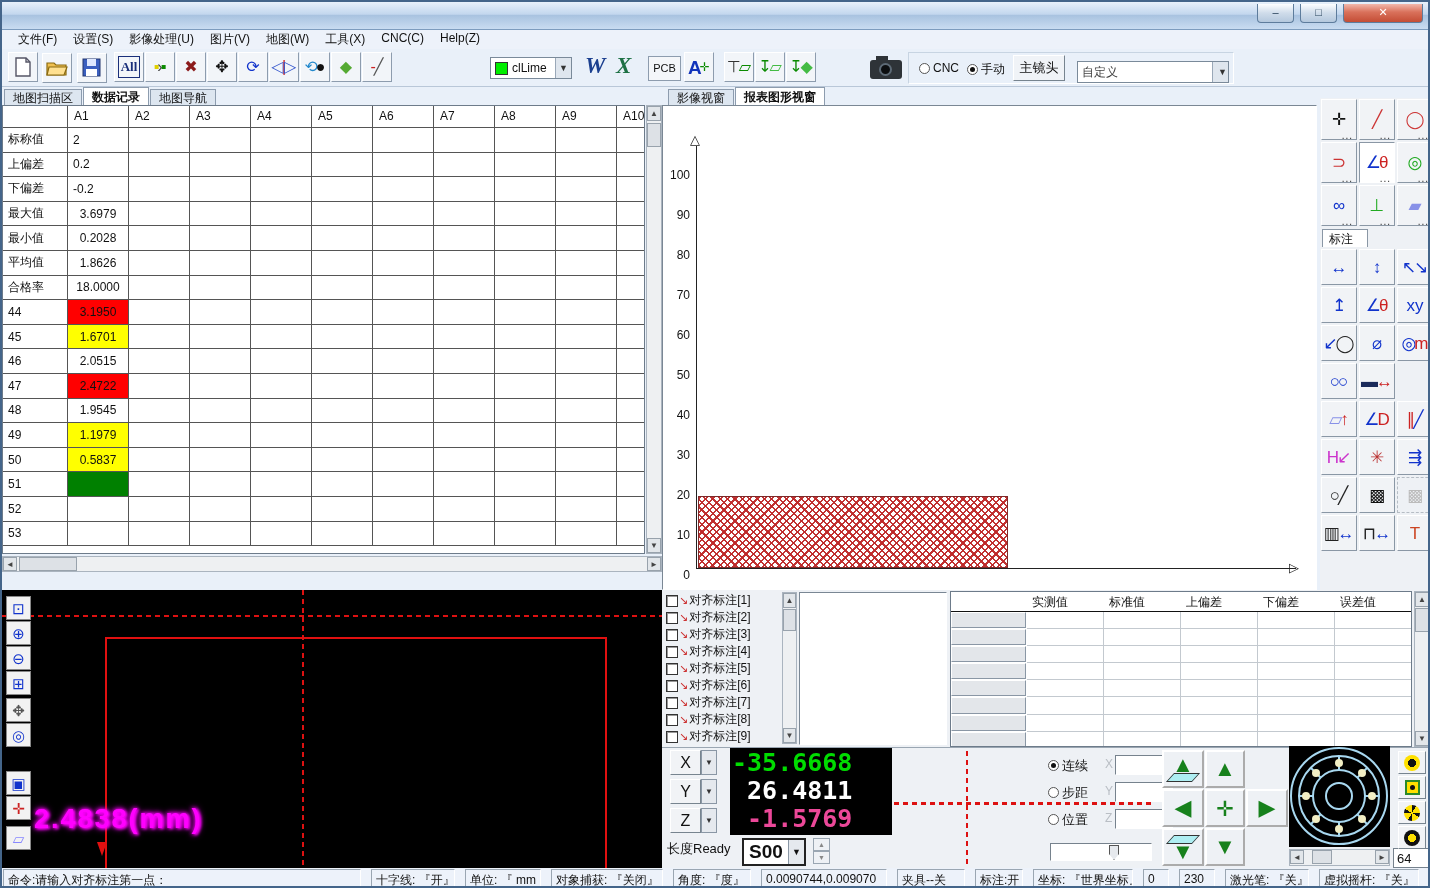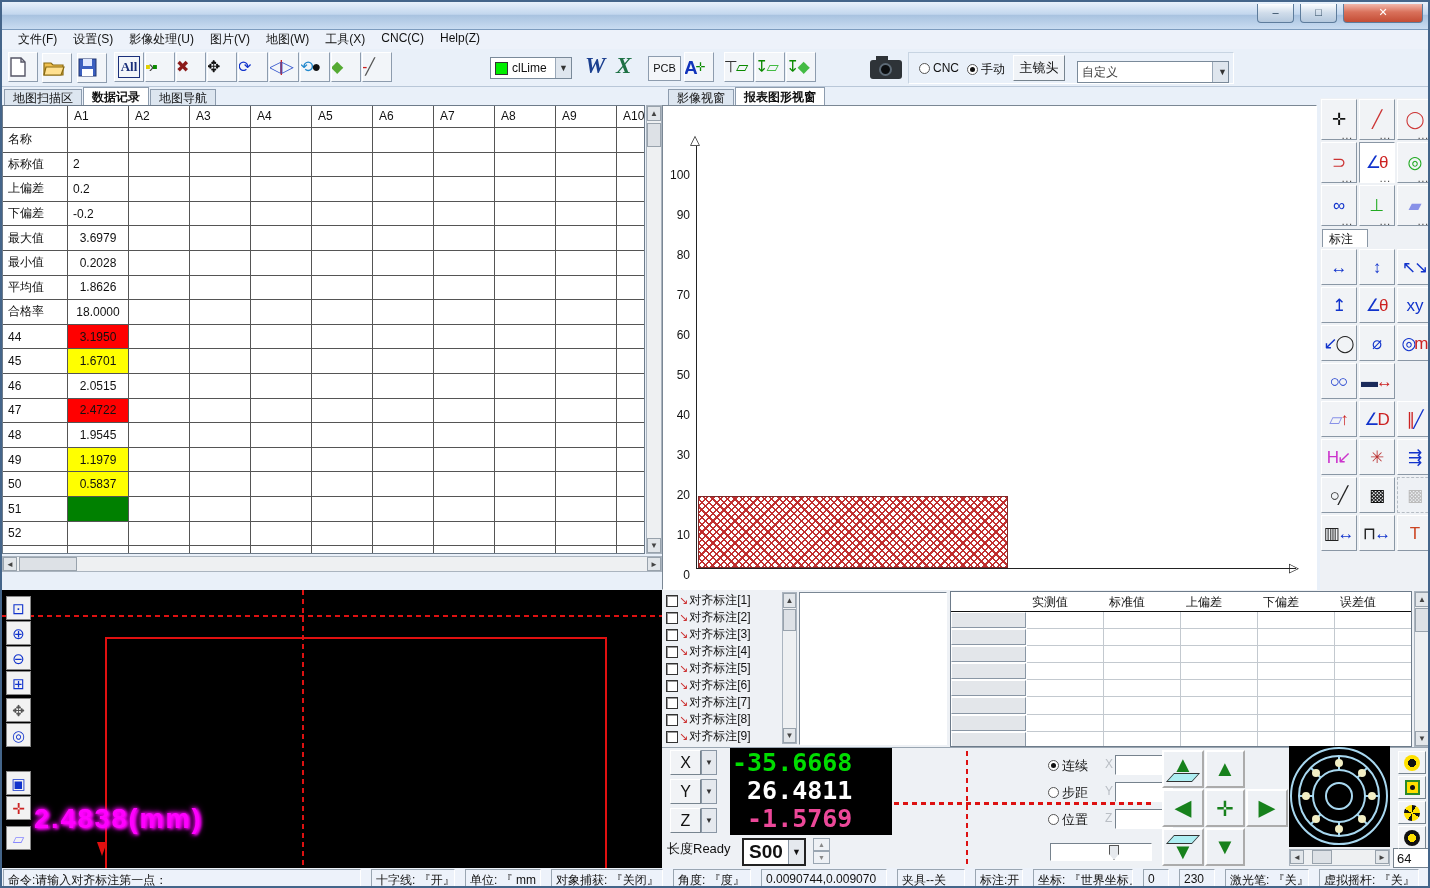--- a/index.html
+++ b/index.html
@@ -18,21 +18,21 @@
   .winbtn.close { background:linear-gradient(#f2b8ab,#d9715b 45%,#c44d35); color:#fff; font-weight:bold; }
 
   .menubar { position:absolute; left:0; top:28px; width:100%; height:28px; background:#edf2fa;
     border-bottom:1px solid #cdd8e6; display:flex; padding-left:8px; }
   .mitem { padding:1px 8px; }
 
   .toolbar { position:absolute; left:0; top:47px; width:100%; height:38px; background:#e9f0f9;
     border-bottom:1px solid #b9c7d8; }
   .tbtn { width:30px; height:30px; background:#f2f5f9; border:1px solid;
     border-color:#fff #8d9cae #8d9cae #fff; display:inline-flex; align-items:center;
-    justify-content:flex-start; margin-right:1px; overflow:hidden; }
+    justify-content:center; margin-right:1px; overflow:hidden; }
   .ic { display:inline-flex; align-items:center; }
   .ic i { font-style:normal; font-size:16px; line-height:1; margin:0 -1px; }
   .allbtn { font-family:"Liberation Serif","DejaVu Serif",serif; color:#1a2f7a; font-size:13px;
     font-weight:bold; border:1px solid #1a2f7a; width:24px; height:22px; line-height:20px;
     text-align:center; margin:3px; }
   #file-group { position:absolute; left:6px; top:3px; }
   #edit-group { position:absolute; left:112px; top:3px; display:flex; }
   .combo { background:#fff; border:1px solid #7a8a9a; display:flex; align-items:center; height:22px; }
   .combo .dd { margin-left:auto; width:16px; height:100%; background:#dfe6ee;
     border-left:1px solid #9aa8b8; text-align:center; font-size:9px; line-height:20px; color:#333; }
@@ -390,33 +390,20 @@
           <div class="hcell">A4</div>
           <div class="hcell">A5</div>
           <div class="hcell">A6</div>
           <div class="hcell">A7</div>
           <div class="hcell">A8</div>
           <div class="hcell">A9</div>
           <div class="hcell">A10</div>
         </div>
       <div id="sheet-body">
           <div class="trow">
-            <div class="rlabel">名称</div>
-            <div class="cell" style="justify-content: flex-start; padding-left: 5px;"></div>
-            <div class="cell"></div>
-            <div class="cell"></div>
-            <div class="cell"></div>
-            <div class="cell"></div>
-            <div class="cell"></div>
-            <div class="cell"></div>
-            <div class="cell"></div>
-            <div class="cell"></div>
-            <div class="cell"></div>
-          </div>
-          <div class="trow">
             <div class="rlabel">标称值</div>
             <div class="cell" style="justify-content: flex-start; padding-left: 5px;">2</div>
             <div class="cell"></div>
             <div class="cell"></div>
             <div class="cell"></div>
             <div class="cell"></div>
             <div class="cell"></div>
             <div class="cell"></div>
             <div class="cell"></div>
             <div class="cell"></div>

